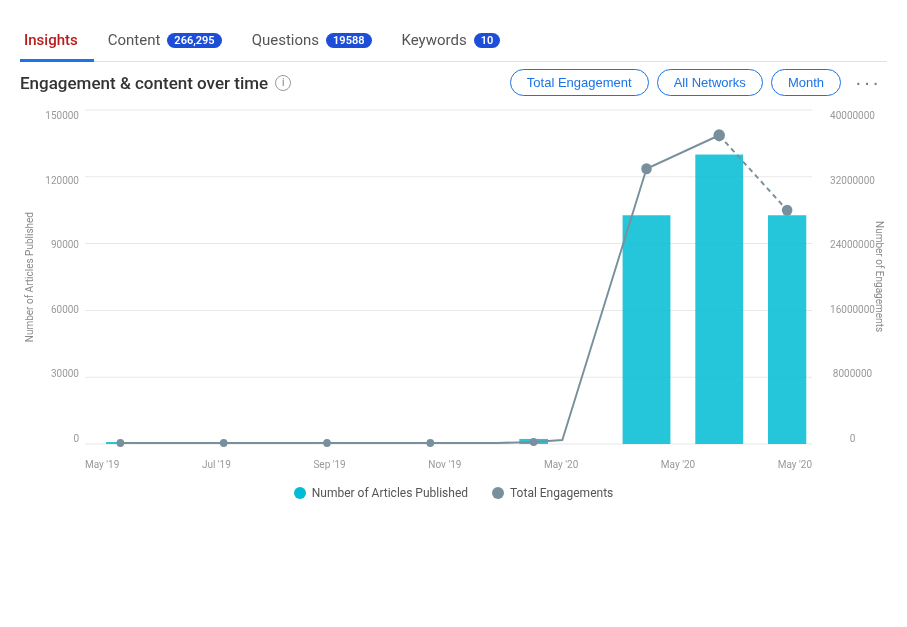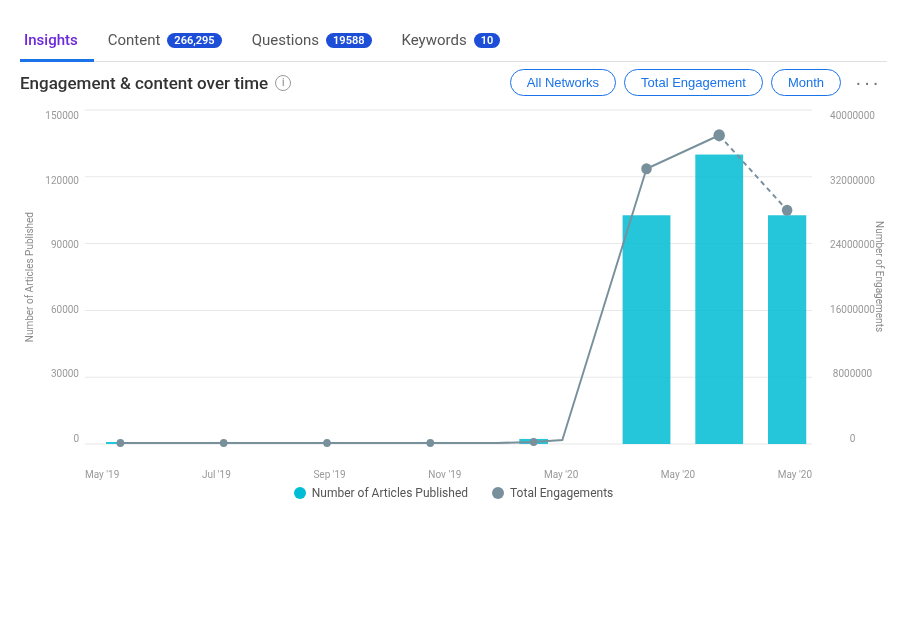--- a/index.html
+++ b/index.html
@@ -32,21 +32,21 @@
       padding: 10px 16px 10px 4px;
       margin-right: 10px;
       cursor: pointer;
       font-size: 15px;
       color: #555;
       border-bottom: 3px solid transparent;
       position: relative;
       top: 1px;
     }
     .tab.active {
-      color: #6d28d9;
+      color: #b91c1c;
       border-bottom: 3px solid #1a73e8;
       font-weight: 500;
     }
     .tab-badge {
       background: #1d4ed8;
       color: #fff;
       border-radius: 12px;
       font-size: 11px;
       padding: 1px 7px;
       font-weight: 600;
@@ -152,21 +152,21 @@
       top: 0;
       bottom: 36px;
     }
     .x-axis-labels {
       position: absolute;
       left: 65px;
       right: 75px;
       bottom: 0;
       height: 32px;
       display: flex;
-      align-items: flex-end;
+      align-items: center;
       justify-content: space-between;
     }
     .x-tick {
       font-size: 10px;
       color: #999;
       text-align: center;
     }
     .chart-legend {
       display: flex;
       align-items: center;
@@ -221,22 +221,22 @@
       <span class="tab-badge">10</span>
     </div>
   </div>
 
   <div class="section-header">
     <div class="section-title">
       <span>Engagement &amp; content over time</span>
       <span class="info-icon">i</span>
     </div>
     <div class="filter-buttons">
+      <button class="filter-btn active">Total Engagement</button>
       <button class="filter-btn active">All Networks</button>
-      <button class="filter-btn active">Total Engagement</button>
       <button class="filter-btn active">Month</button>
       <button class="more-btn">···</button>
     </div>
   </div>
 
   <div class="chart-container">
     <div class="chart-area">
 
       <div class="y-axis-left">
         <span class="axis-tick">150000</span>

